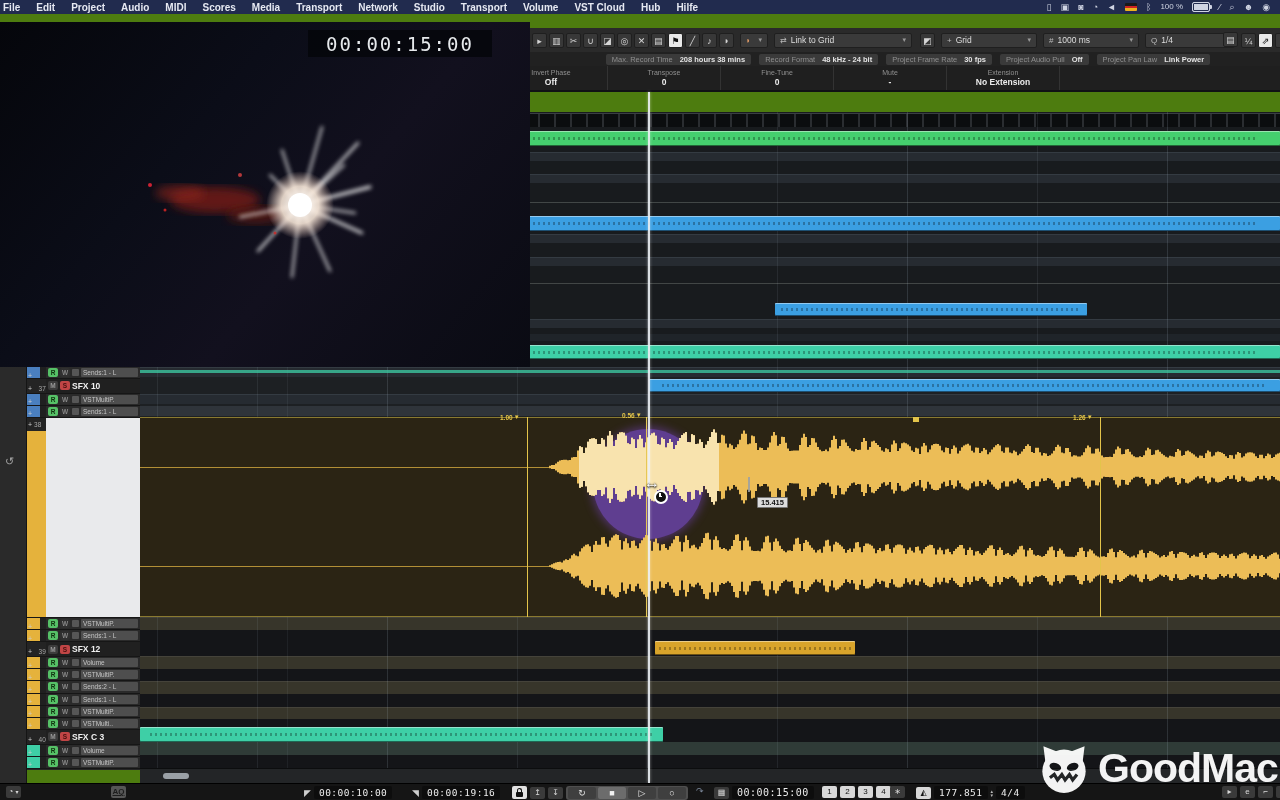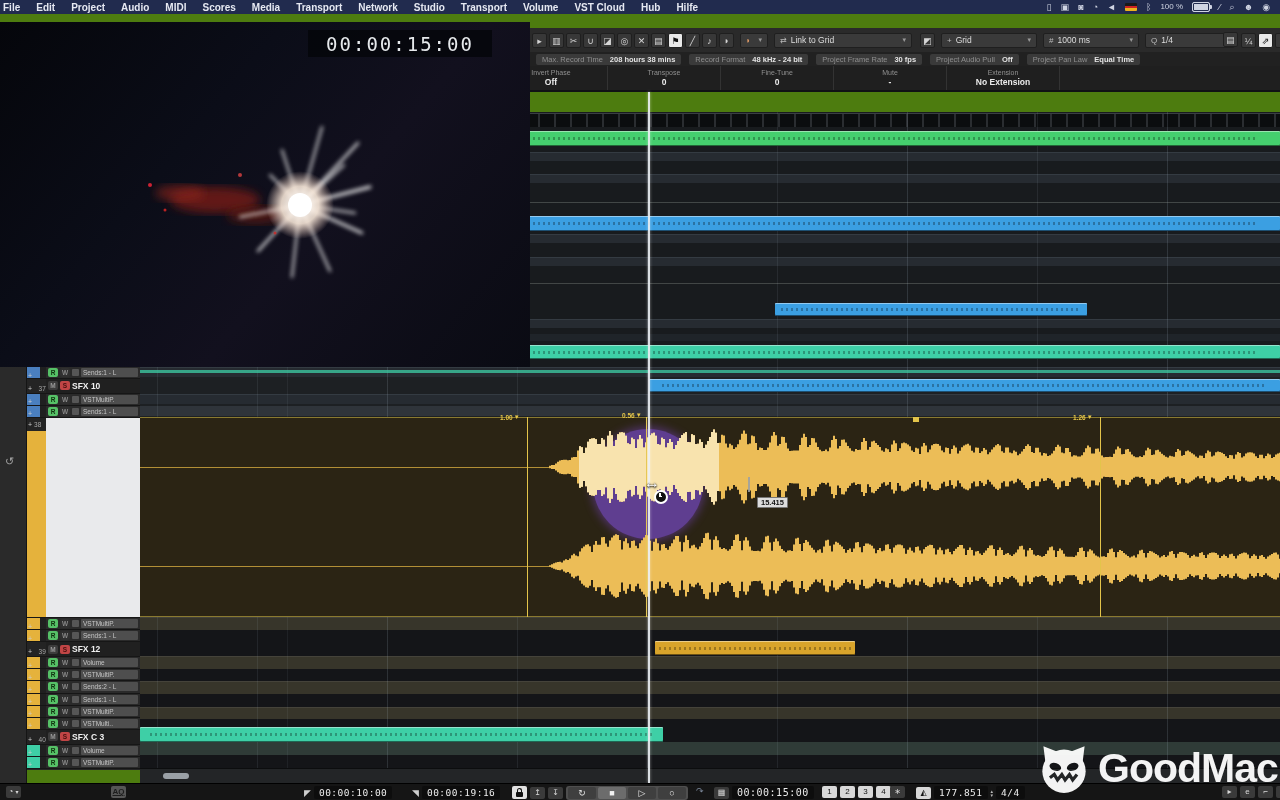--- a/index.html
+++ b/index.html
@@ -28,21 +28,21 @@
   .tool-start{margin-left:532px;display:flex;align-items:center;gap:2px;}
   .tool-btn{width:15px;height:15px;background:#383838;border:1px solid #1f1f1f;border-radius:2px;color:#d5d5d5;
     font-size:9px;line-height:14px;text-align:center;box-sizing:border-box;}
   .tool-btn.active{background:#e8e8e8;color:#111;}
   .dd{height:15px;background:#3a3a3a;border:1px solid #1f1f1f;border-radius:2px;color:#ddd;font-size:8.5px;
     display:flex;align-items:center;gap:4px;padding:0 5px;box-sizing:border-box;margin-left:4px;white-space:nowrap;}
   .dd .icon{color:#bbb;font-size:8px;}
   .dd .caret{margin-left:auto;color:#999;font-size:7px;}
   .toolbar-right-btn{position:absolute;right:42px;top:4px;}
   
-  .infoline{left:0;top:52px;width:1280px;height:14px;background:#212121;border-bottom:1px solid #141414;display:flex;align-items:center;z-index:10;}
+  .infoline{left:0;top:52px;width:1280px;height:14px;background:#212121;border-bottom:1px solid #141414;display:flex;align-items:center;z-index:10;justify-content:center;}
   .info-start{margin-left:536px;display:flex;gap:8px;}
   .info-pill{display:flex;align-items:center;gap:7px;background:#3a3a3a;border-radius:2px;height:11px;padding:0 6px;}
   .info-label{color:#8f8f8f;font-size:7.5px;white-space:nowrap;}
   .info-value{color:#e3e3e3;font-size:7.5px;font-weight:bold;white-space:nowrap;}
   
   .eventinfo{left:0;top:66px;width:1280px;height:24px;background:#1f1f1f;border-bottom:2px solid #101215;display:flex;z-index:10;}
   .ei-start{margin-left:495px;display:flex;}
   .ei-col{min-width:100px;border-right:1px solid #333;display:flex;flex-direction:column;align-items:center;justify-content:center;padding:0 6px;}
   .ei-label{color:#909090;font-size:7px;}
   .ei-value{color:#ececec;font-size:8.5px;font-weight:bold;margin-top:1px;white-space:nowrap;}
@@ -276,21 +276,21 @@
           <span class="info-value">30 fps</span>
         </span>
 
         <span class="info-pill">
           <span class="info-label">Project Audio Pull</span>
           <span class="info-value">Off</span>
         </span>
 
         <span class="info-pill">
           <span class="info-label">Project Pan Law</span>
-          <span class="info-value">Equal Time</span>
+          <span class="info-value">Link Power</span>
         </span>
       </div>
   </div>
 
   <div class="abs eventinfo">
     <div class="ei-start">
 
         <span class="ei-col">
           <span class="ei-label">Invert Phase</span>
           <span class="ei-value">Off</span>

